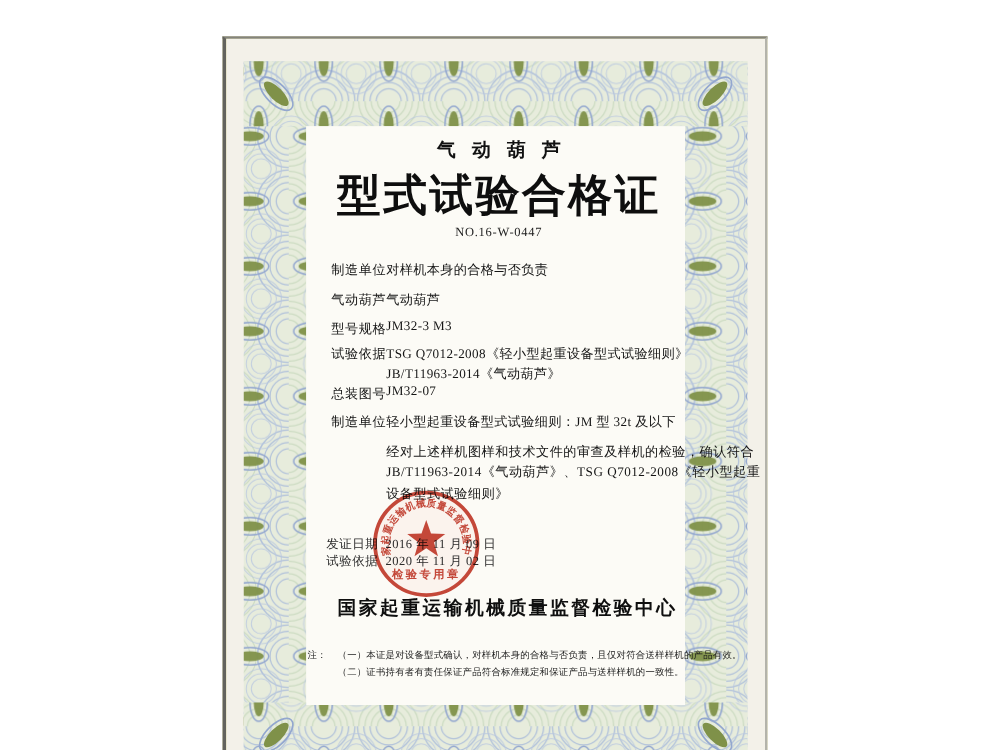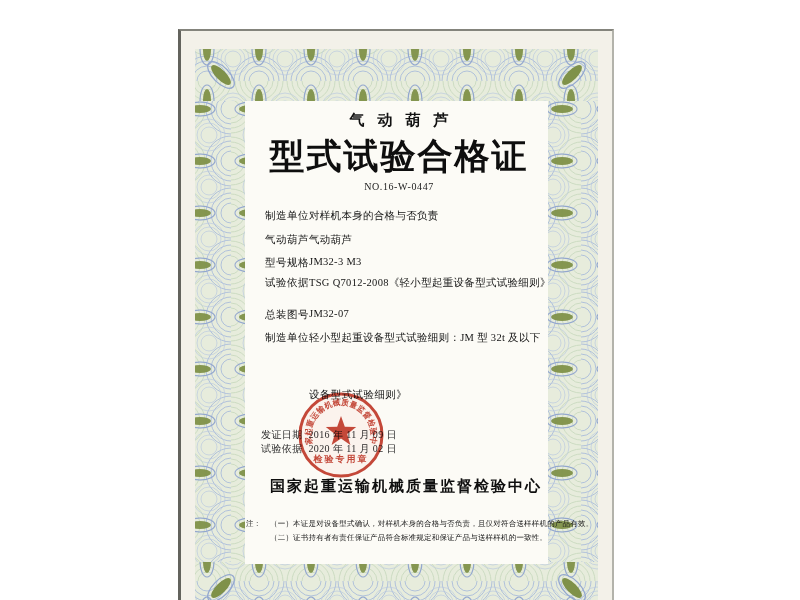--- a/index.html
+++ b/index.html
@@ -122,27 +122,30 @@
       <div class="val" style="top:178px">对样机本身的合格与否负责</div>
 
       <div class="lab" style="top:202px">气动葫芦</div>
       <div class="val" style="top:202px">气动葫芦</div>
 
       <div class="lab" style="top:225px">型号规格</div>
       <div class="val" style="top:225px">JM32-3 M3</div>
 
       <div class="lab" style="top:245px">试验依据</div>
       <div class="val" style="top:245px">TSG Q7012-2008《轻小型起重设备型式试验细则》</div>
+      <div class="val" style="top:261px">JB/T11963-2014《气动葫芦》</div>
 
       <div class="lab" style="top:277px">总装图号</div>
       <div class="val" style="top:277px">JM32-07</div>
 
       <div class="lab" style="top:300px">制造单位</div>
       <div class="val" style="top:300px">轻小型起重设备型式试验细则：JM 型 32t 及以下</div>
 
+      <div class="conf" style="top:324px">经对上述样机图样和技术文件的审查及样机的检验，确认符合</div>
+      <div class="conf" style="top:340px">JB/T11963-2014《气动葫芦》、TSG Q7012-2008《轻小型起重</div>
       <div class="conf" style="top:357px">设备型式试验细则》</div>
 
       <div class="date" style="top:397px"><span>发证日期</span>&nbsp;&nbsp;<span>2016 年 11 月 09 日</span></div>
       <div class="date" style="top:411px"><span>试验依据</span>&nbsp;&nbsp;<span>2020 年 11 月 02 日</span></div>
 
       <div class="t centered authority">国家起重运输机械质量监督检验中心</div>
 
       <div class="notelab" style="top:488px">注：</div>
       <div class="note" style="top:502px">（二）证书持有者有责任保证产品符合标准规定和保证产品与送样样机的一致性。</div>
       <div class="note" style="top:488px">（一）本证是对设备型式确认，对样机本身的合格与否负责，且仅对符合送样样机的产品有效。</div>

